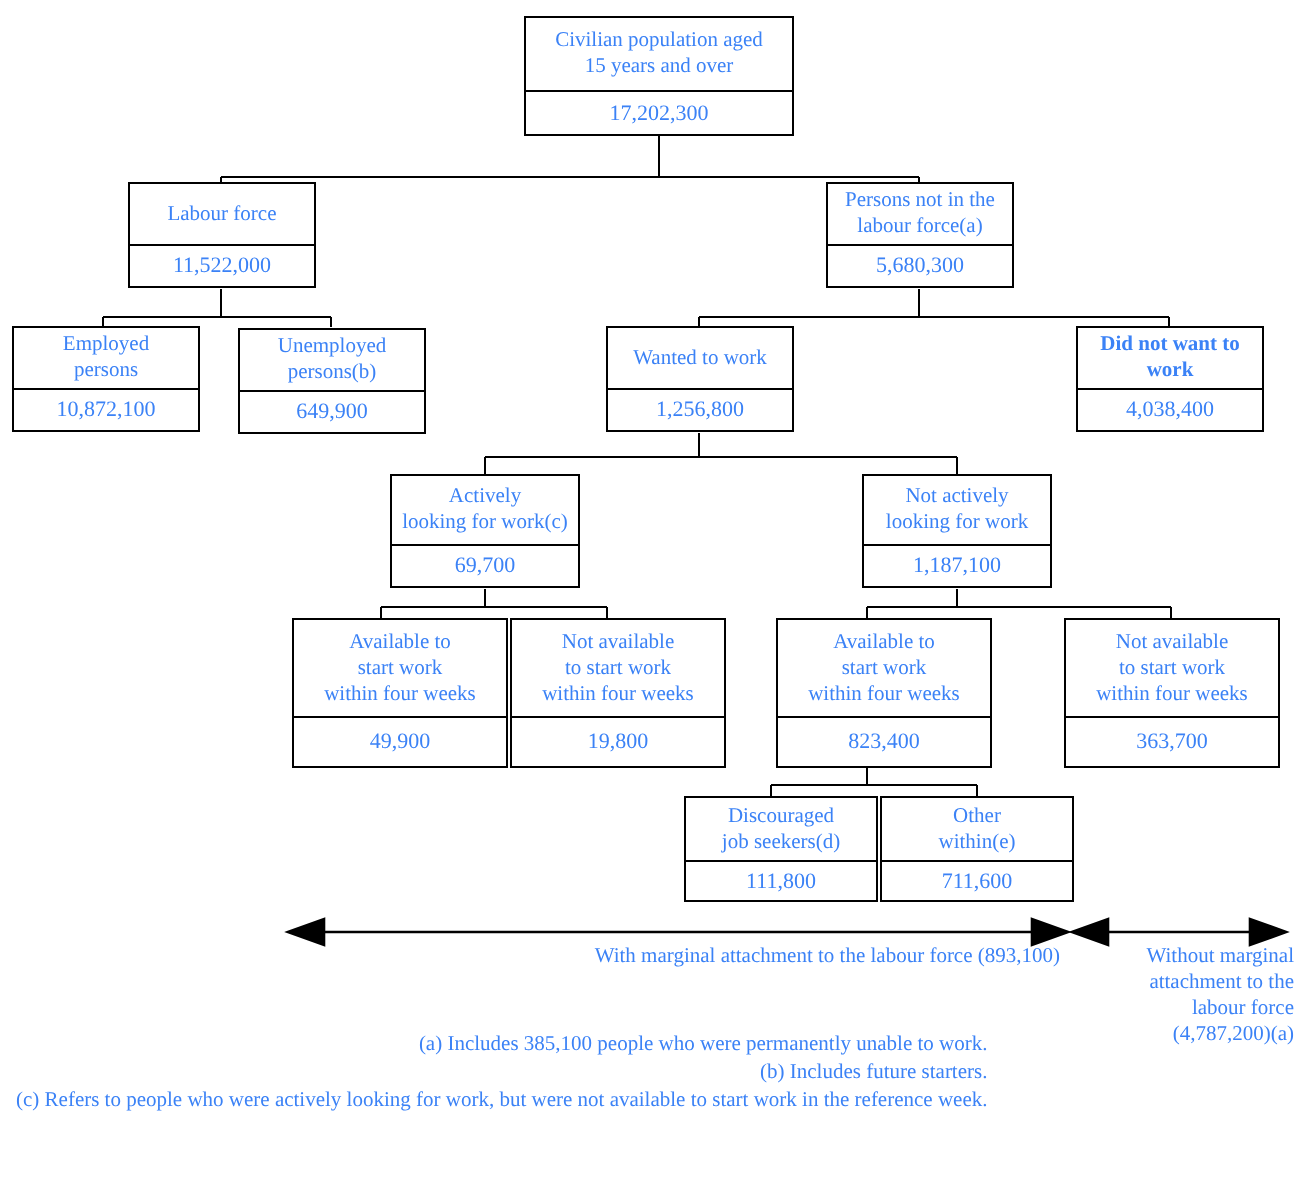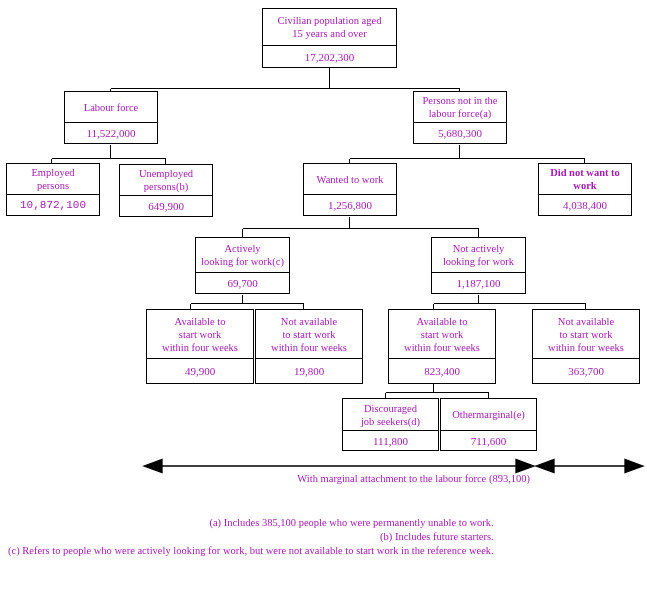--- a/index.html
+++ b/index.html
@@ -6,21 +6,21 @@
     margin: 0;
     padding: 0;
     background: #ffffff;
   }
   #page {
     position: relative;
     width: 647px;
     height: 590px;
     background: #ffffff;
     font-family: "Liberation Serif", "DejaVu Serif", serif;
-    color: #a21caf;
+    color: #3b82f6;
     overflow: hidden;
   }
   #wires {
     position: absolute;
     left: 0; top: 0;
     width: 647px;
     height: 590px;
     pointer-events: none;
   }
   .node {
@@ -145,21 +145,21 @@
       <span>labour force(a)</span>
     </div>
     <div class="value" style="height:21px;">5,680,300</div>
   </div>
 
   <div class="node" style="left:6px; top:163px; width:94px; height:53px;">
     <div class="label" style="height:31px; flex-direction:column; justify-content:center;">
       <span>Employed</span>
       <span>persons</span>
     </div>
-    <div class="value" style="height:21px;font-family:Liberation Mono, monospace;">10,872,100</div>
+    <div class="value" style="height:21px;">10,872,100</div>
   </div>
 
   <div class="node" style="left:119px; top:164px; width:94px; height:53px;">
     <div class="label" style="height:31px; flex-direction:column; justify-content:center;">
       <span>Unemployed</span>
       <span>persons(b)</span>
     </div>
     <div class="value" style="height:21px;">649,900</div>
   </div>
 
@@ -232,29 +232,35 @@
 
   <div class="node" style="left:342px; top:398px; width:97px; height:53px;">
     <div class="label" style="height:32px; flex-direction:column; justify-content:center;">
       <span>Discouraged</span>
       <span>job seekers(d)</span>
     </div>
     <div class="value" style="height:20px;">111,800</div>
   </div>
 
   <div class="node" style="left:440px; top:398px; width:97px; height:53px;">
-    <div class="label" style="height:32px; justify-content:center;">
+    <div class="label" style="height:32px; flex-direction:column; justify-content:center;">
       <span>Other</span>
-      <span>marginal(e)</span>
+      <span>within(e)</span>
     </div>
     <div class="value" style="height:20px;">711,600</div>
   </div>
 
   <div class="brace-text" style="left:150px; top:472px; width:380px;">With marginal attachment to the labour force (893,100)</div>
 
+  <div class="brace-text" style="left:534px; top:472px; width:113px;">
+    <span>Without marginal</span><br>
+    <span>attachment to the</span><br>
+    <span>labour force</span><br>
+    <span>(4,787,200)(a)</span>
+  </div>
 
   <div class="footnotes">
     <div>(a) Includes 385,100 people who were permanently unable to work.</div>
     <div>(b) Includes future starters.</div>
     <div>(c) Refers to people who were actively looking for work, but were not available to start work in the reference week.</div>
   </div>
 
 </div>
 
 </body></html>

